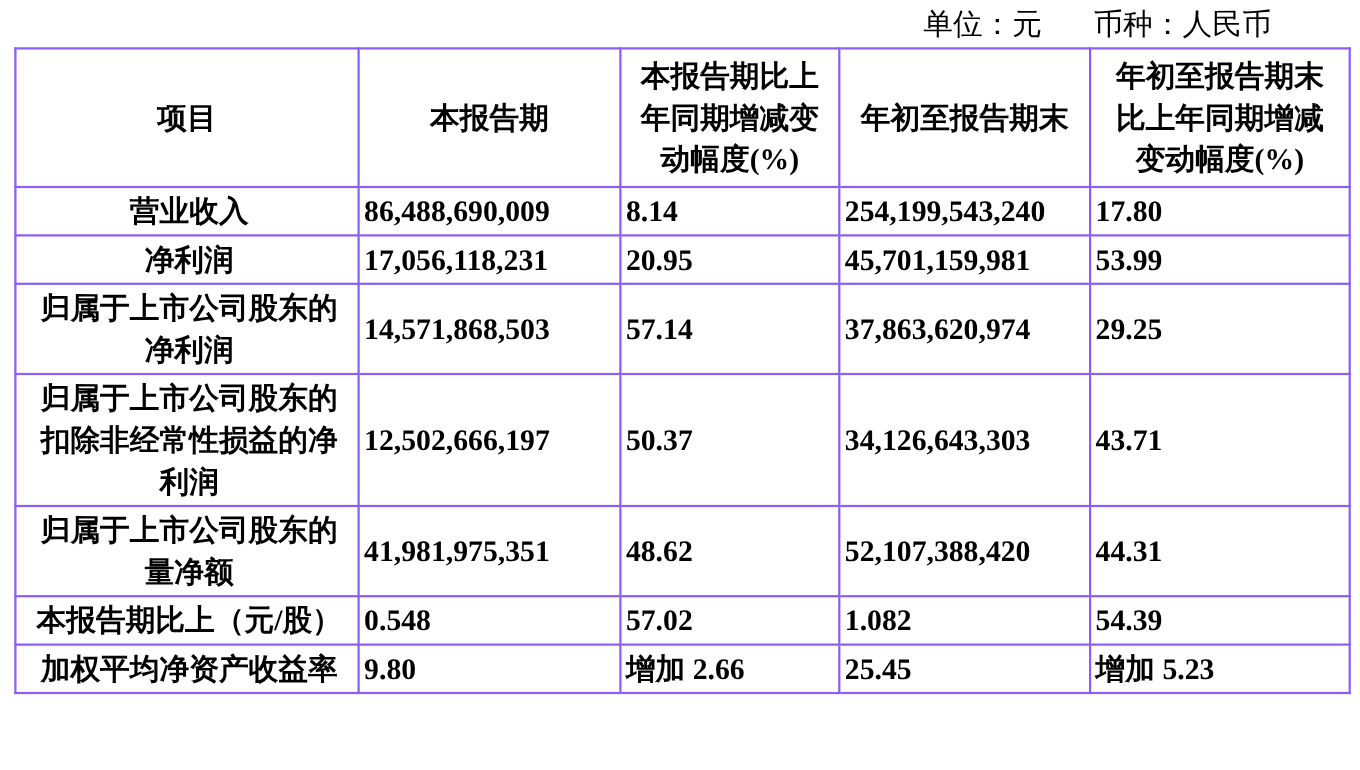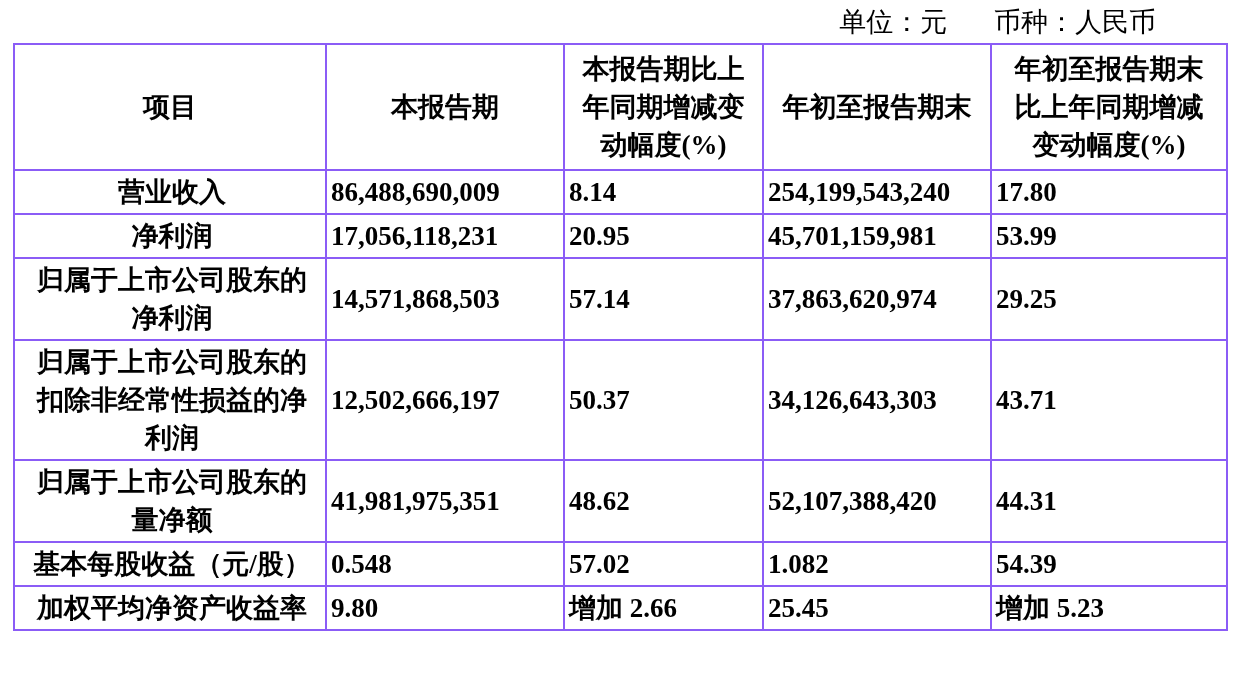--- a/index.html
+++ b/index.html
@@ -122,21 +122,21 @@
       </tr>
       <tr>
         <td class="item">归属于上市公司股东的
 量净额</td>
         <td class="num">41,981,975,351</td>
         <td class="num">48.62</td>
         <td class="num">52,107,388,420</td>
         <td class="num">44.31</td>
       </tr>
       <tr>
-        <td class="item">基本每股收益（元/股）</td>
+        <td class="item">本报告期比上（元/股）</td>
         <td class="num">0.548</td>
         <td class="num">57.02</td>
         <td class="num">1.082</td>
         <td class="num">54.39</td>
       </tr>
       <tr>
         <td class="item">加权平均净资产收益率</td>
         <td class="num">9.80</td>
         <td class="num">增加 2.66</td>
         <td class="num">25.45</td>

